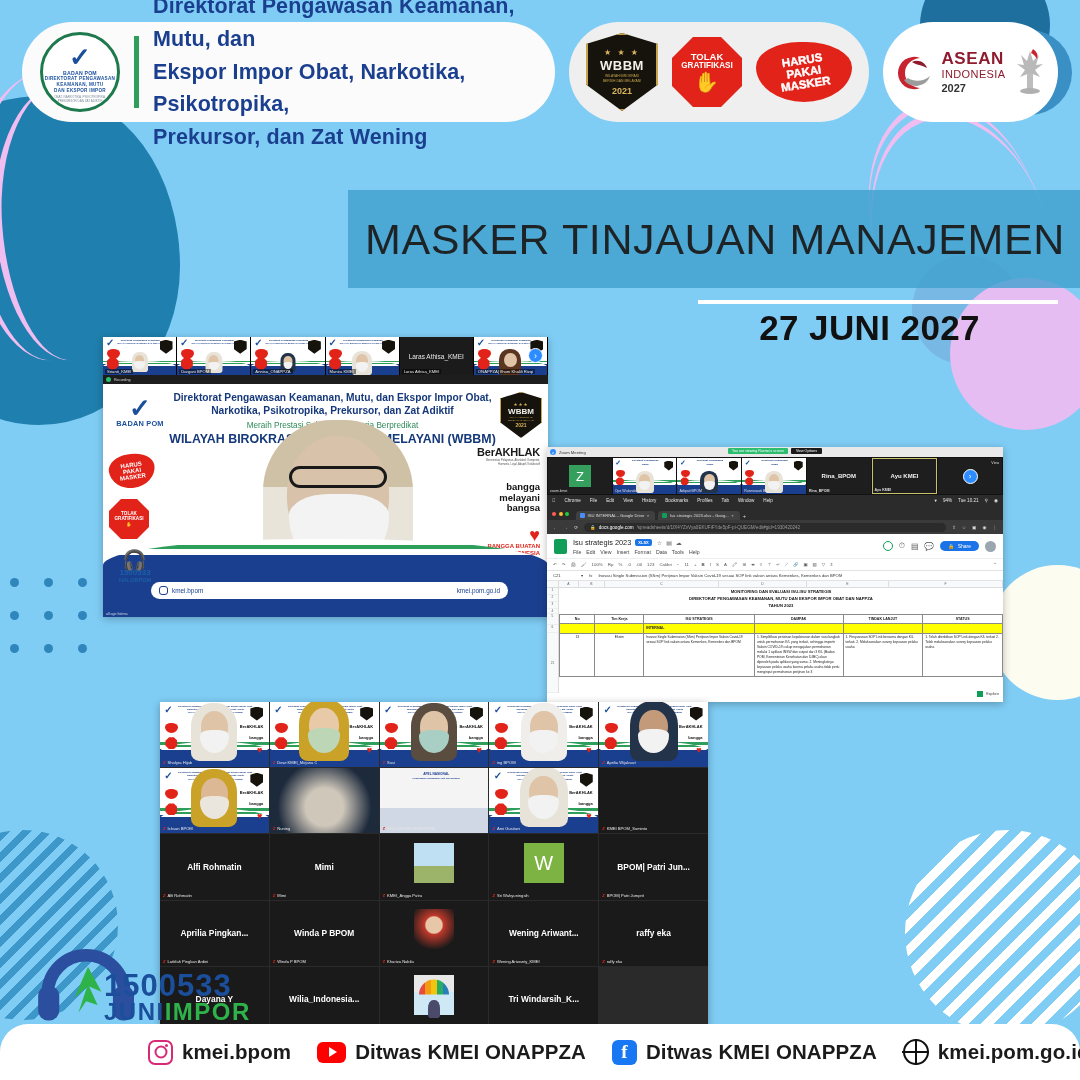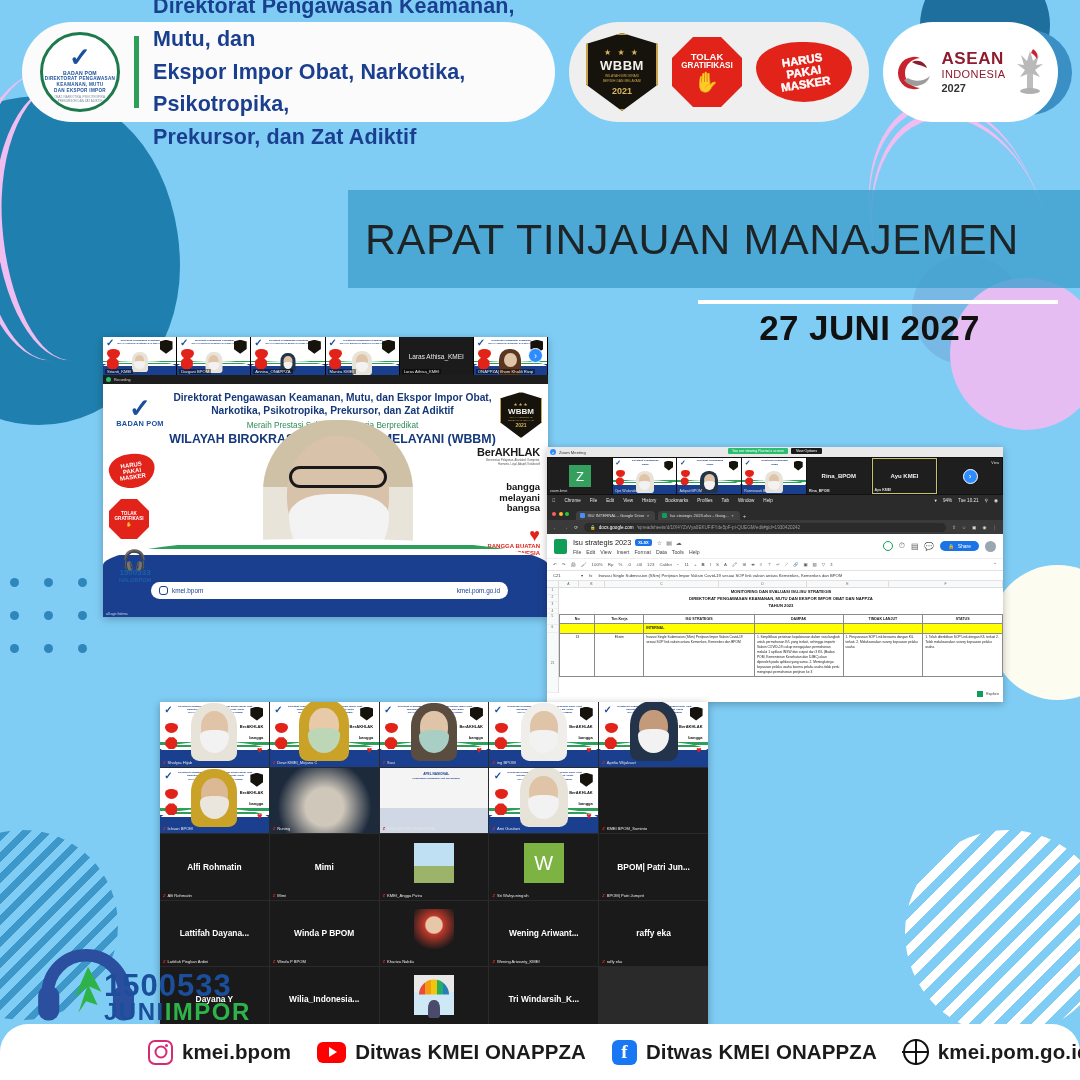--- a/index.html
+++ b/index.html
@@ -505,21 +505,21 @@
     <div class="bpom-seal">
       <div class="tick">✓</div>
       <div class="s1">BADAN POM</div>
       <div class="s2">DIREKTORAT PENGAWASAN<br>KEAMANAN, MUTU<br>DAN EKSPOR IMPOR</div>
       <div class="s3">OBAT, NARKOTIKA, PSIKOTROPIKA,<br>PREKURSOR DAN ZAT ADIKTIF</div>
     </div>
     <div class="hdr-div"></div>
     <div class="hdr-title">
       <div>Direktorat Pengawasan Keamanan, Mutu, dan</div>
       <div>Ekspor Impor Obat, Narkotika, Psikotropika,</div>
-      <div>Prekursor, dan Zat Adiktif</div>
+      <div>Prekursor, dan Zat Wening</div>
     </div>
   </div>
 
   <div class="hdr-badges">
     <div class="badge-wbbm">
       <div class="stars">★ ★ ★</div>
       <div class="bw">WBBM</div>
       <div class="bsub">WILAYAH BIROKRASI<br>BERSIH DAN MELAYANI</div>
       <div class="byr">2021</div>
     </div>
@@ -548,21 +548,21 @@
     <svg class="asean-statue" viewBox="0 0 34 50">
       <path d="M17 4 L20 14 L26 8 L23 18 L30 17 L22 23 L27 30 L17 26 L7 30 L12 23 L4 17 L11 18 L8 8 L14 14 Z" fill="#b9b9b9"></path>
       <path d="M20 2 q6 4 4 10 q-3-5-6-6z" fill="#c8242f"></path>
       <rect x="14" y="26" width="6" height="16" fill="#bdbdbd"></rect>
       <ellipse cx="17" cy="44" rx="10" ry="3" fill="#b0b0b0"></ellipse>
     </svg>
   </div>
 </div>
 
 <div class="title-band">
-  <h1>RAPAT TINJAUAN MANAJEMEN</h1>
+  <h1>MASKER TINJAUAN MANAJEMEN</h1>
 </div>
 <div class="date-rule"></div>
 <div class="date-txt">27 JUNI 2027</div>
 
 <div class="shot1">
   <div class="s1-strip">
     <div class="s1-tile vtile">
       <div class="bk"></div>
         <div class="hdrtxt">Direktorat Pengawasan Keamanan<br><span class="u">WILAYAH BIROKRASI BERSIH DAN MELAYANI</span></div>
       <div class="tkm">✓</div>
@@ -1119,21 +1119,21 @@
     <div class="cell">
         <div class="avsq letter">W</div>
         <div class="label"><b>Z</b><span>Sri Wahyuningsih</span></div>
       </div>
     <div class="cell">
         <div class="bigname">BPOM| Patri Jun...</div>
         <div class="label"><b>Z</b><span>BPOM| Patri Jumprit</span></div>
       </div>
 
     <div class="cell">
-        <div class="bigname">Lattifah  Dayana...</div>
+        <div class="bigname">Aprilia  Pingkan...</div>
         <div class="label"><b>Z</b><span>Lattifah Pingkan Ardini</span></div>
       </div>
     <div class="cell">
         <div class="bigname">Winda P BPOM</div>
         <div class="label"><b>Z</b><span>Winda P BPOM</span></div>
       </div>
     <div class="cell">
         <div class="avsq" style="background:radial-gradient(circle at 50% 40%,#e8c7a8 0 26%,#c0392b 30%,#1a1a1a 80%)"></div>
         <div class="label"><b>Z</b><span>Khariza Nabila</span></div>
       </div>

